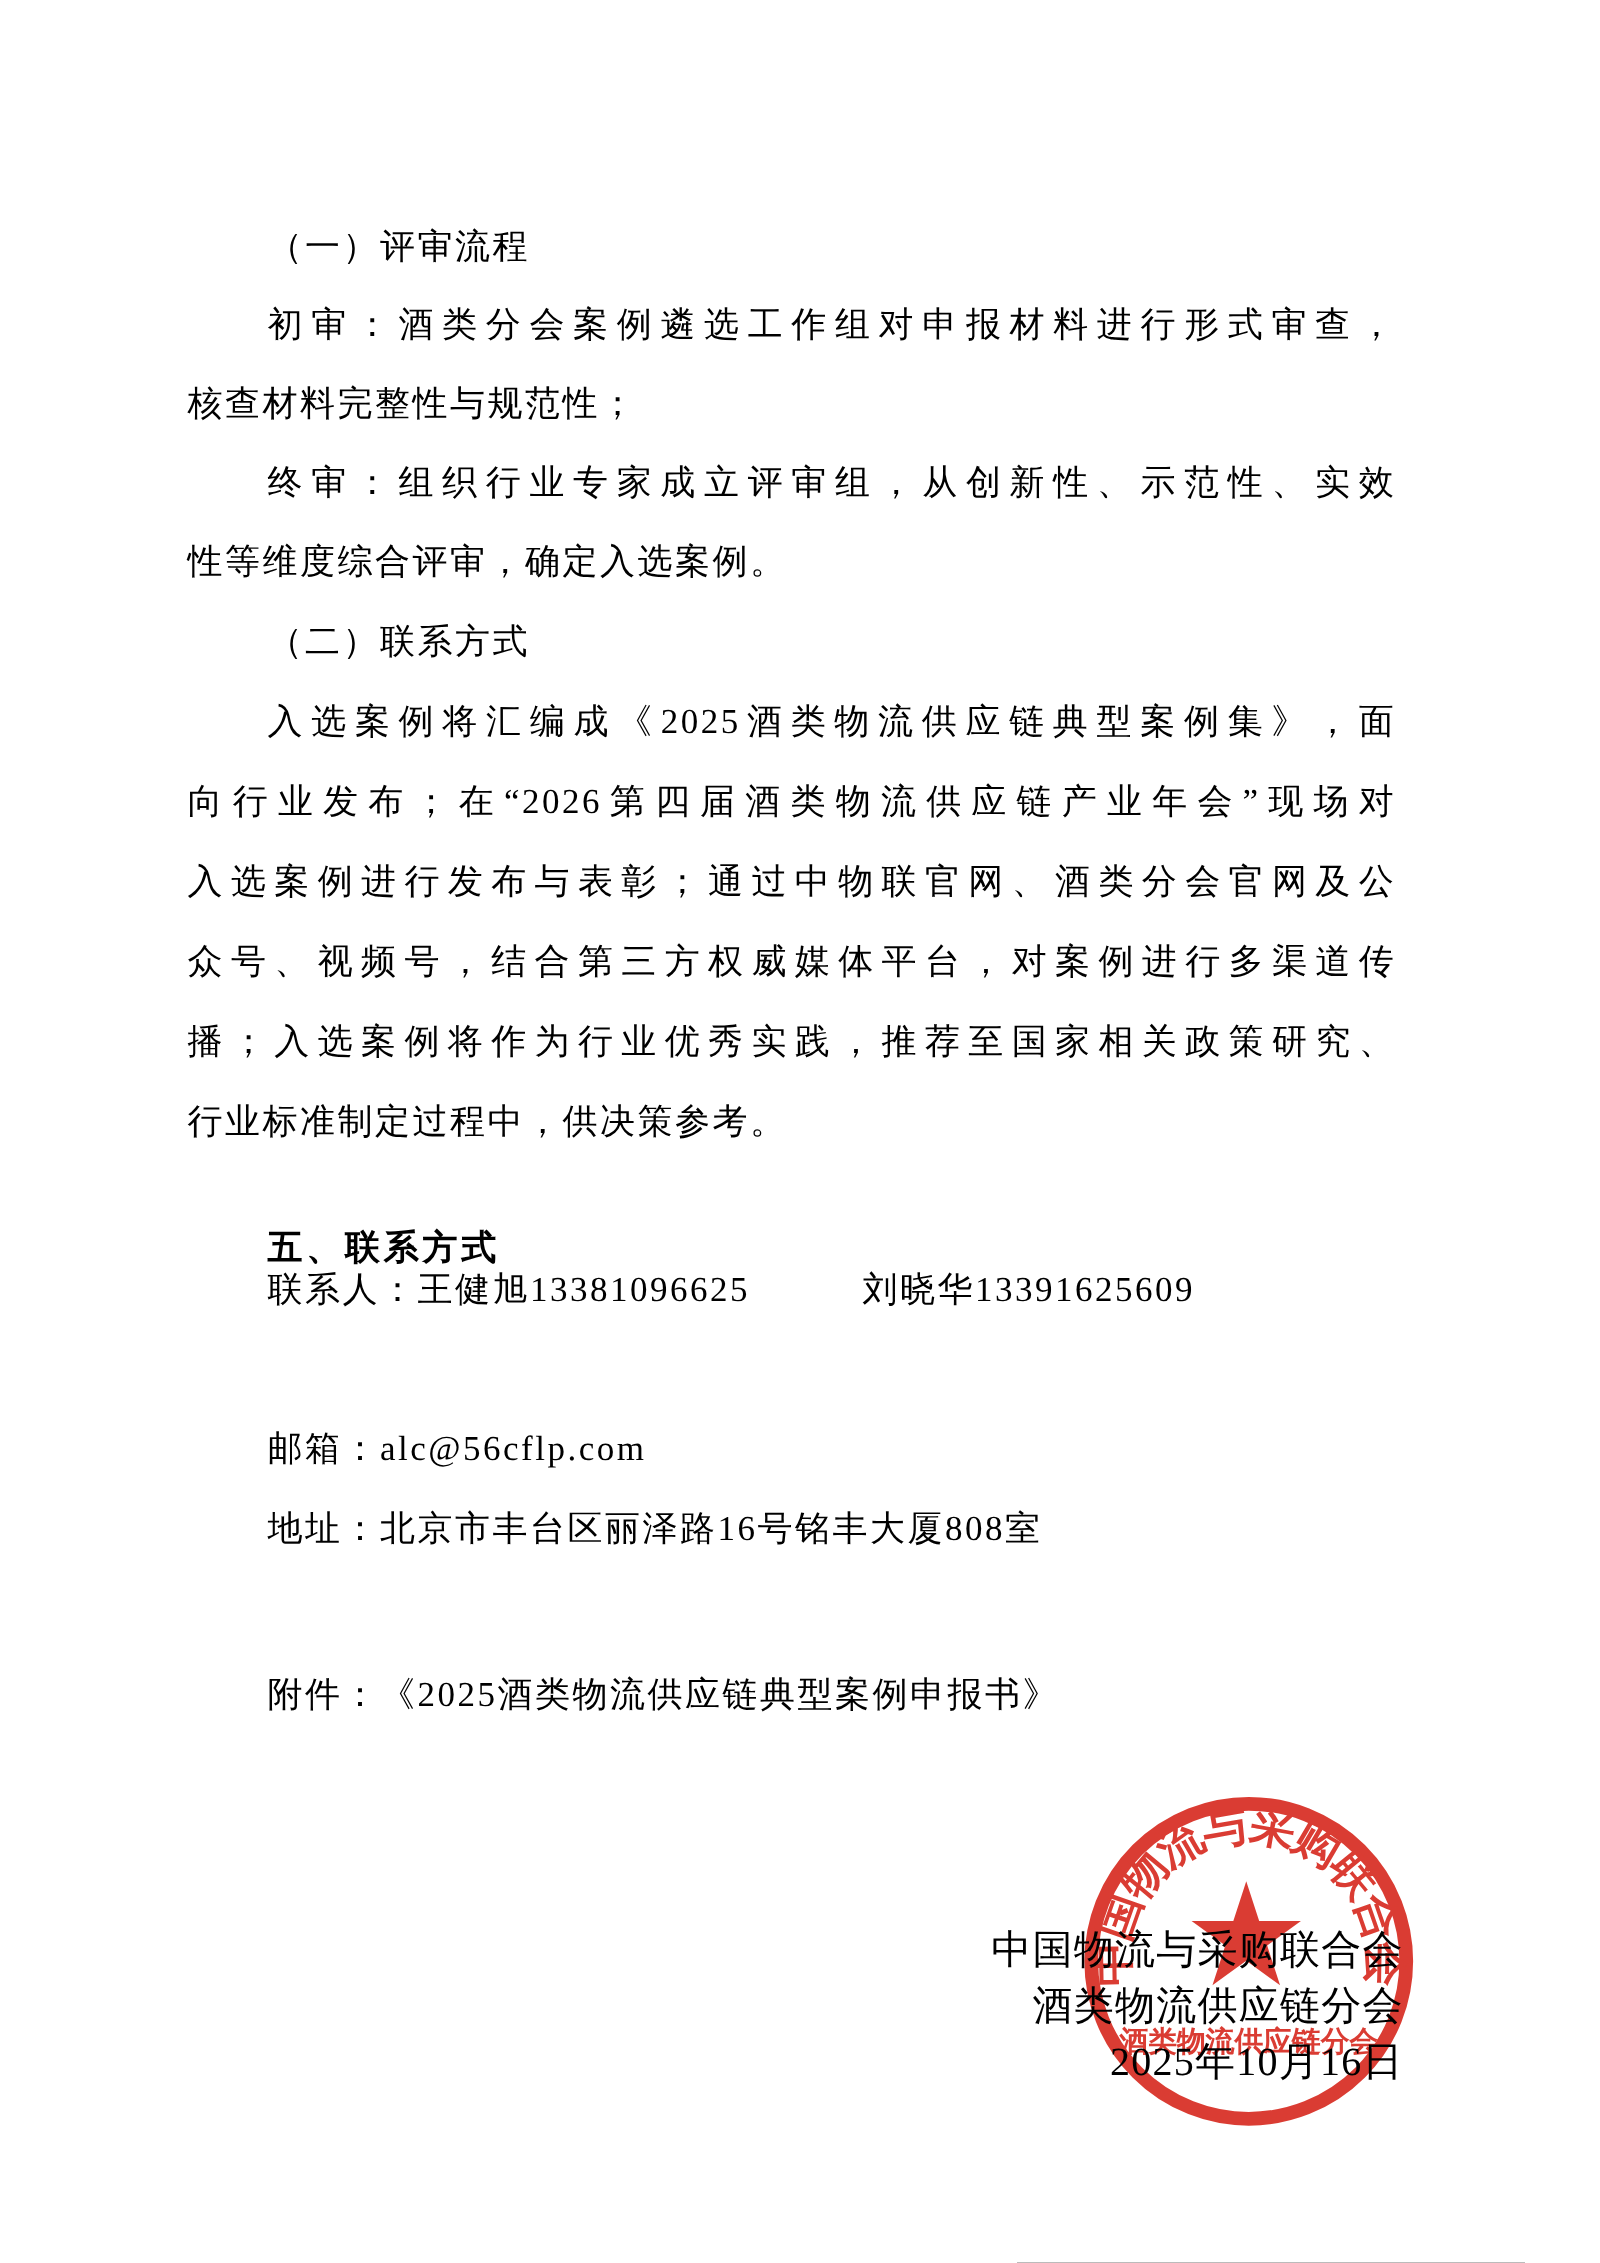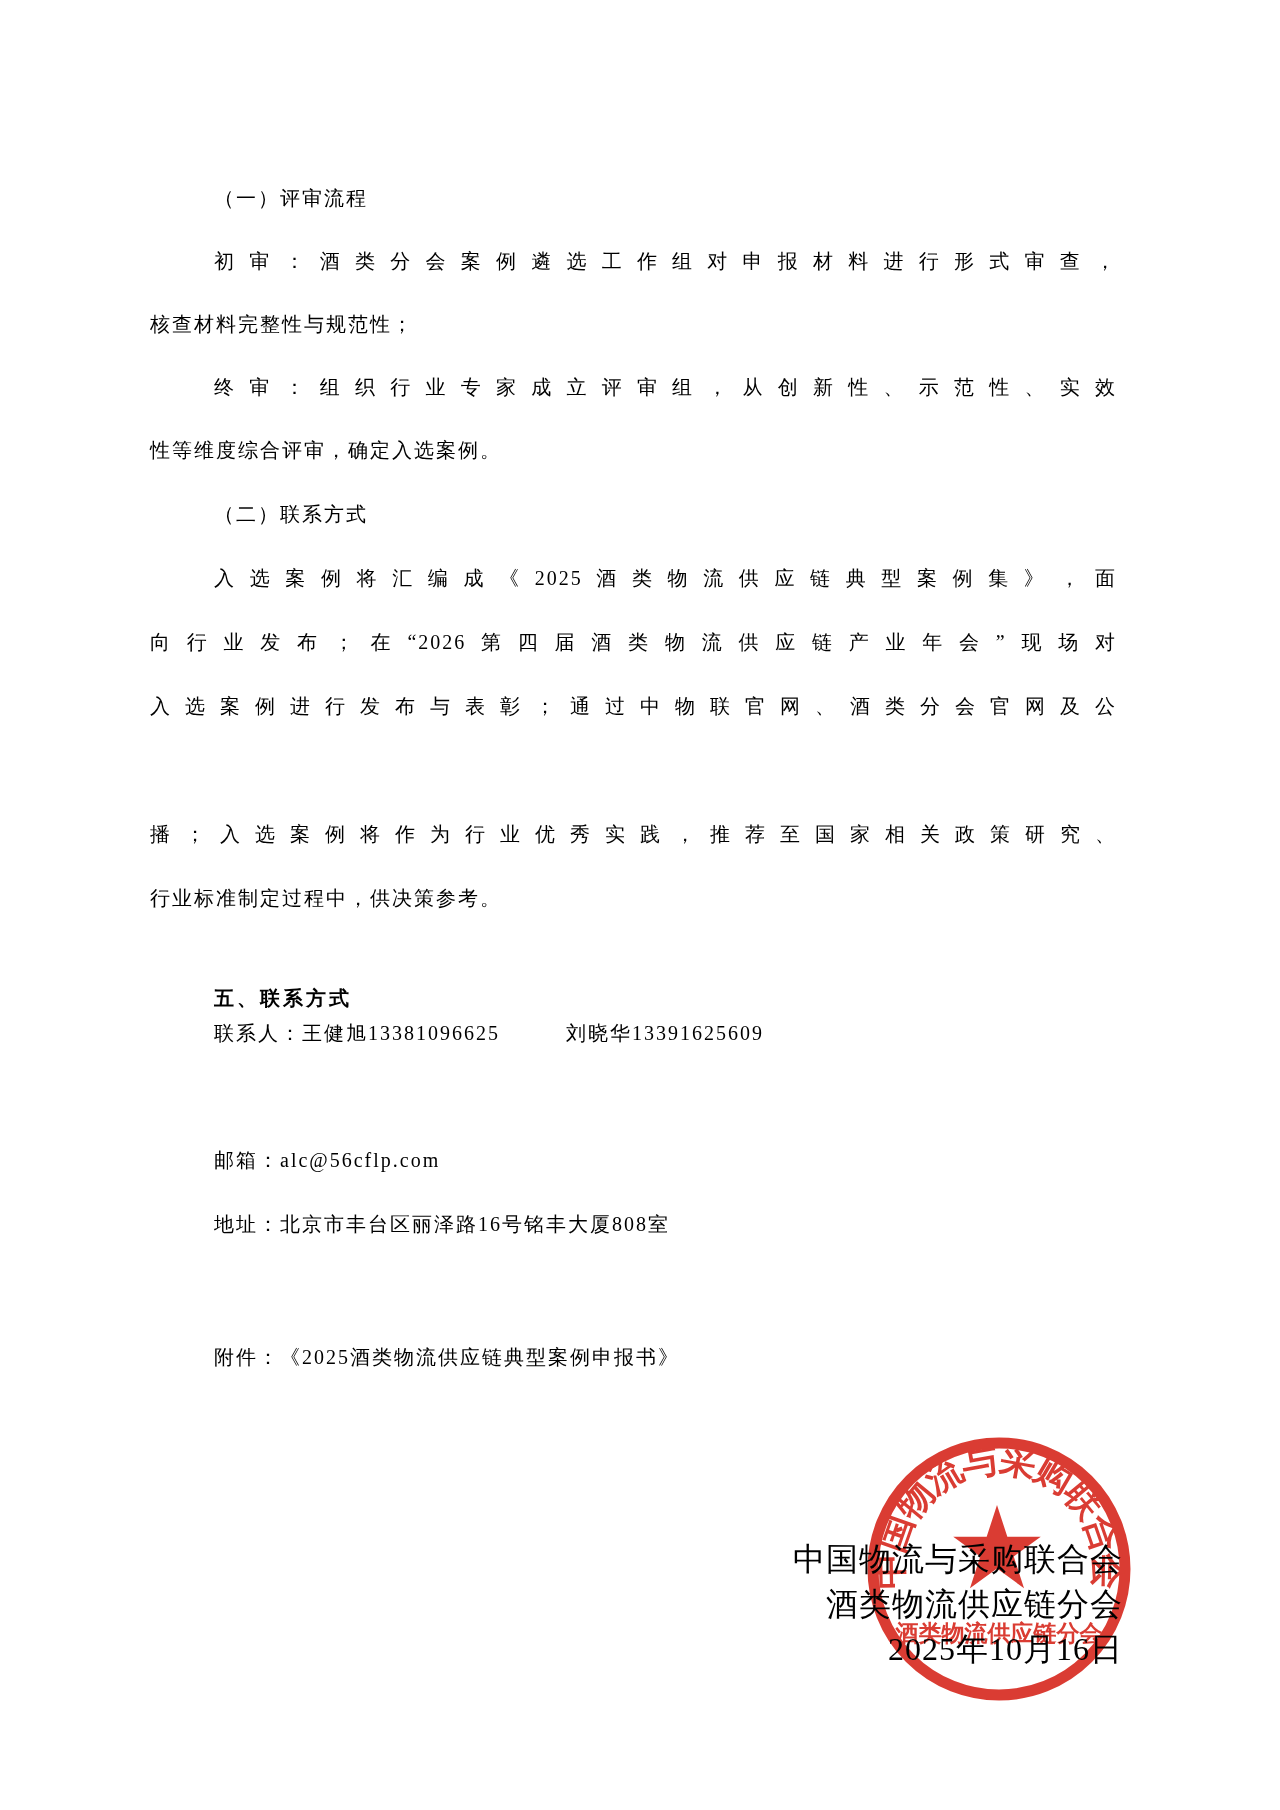--- a/index.html
+++ b/index.html
@@ -8,21 +8,21 @@
     width:1280px;height:1810px;
     background:#ffffff;
     overflow:hidden;
     font-family:"Liberation Serif","DejaVu Serif",serif;
     color:#000;
   }
   .line{
     position:absolute;
     left:150px;
     width:967px;
-    font-size:20px;
+    font-size:28px;
     line-height:40px;
     letter-spacing:2px;
     white-space:pre;
     box-sizing:border-box;
   }
   .indent{padding-left:64px;}
   .full{
     white-space:normal;
     text-align:justify;
     text-justify:inter-character;
@@ -62,20 +62,21 @@
 
   <div class="line indent" style="top:178px">（一）评审流程</div>
   <div class="line indent full" style="top:241px">初审：酒类分会案例遴选工作组对申报材料进行形式审查，</div>
   <div class="line" style="top:304px">核查材料完整性与规范性；</div>
   <div class="line indent full" style="top:367px">终审：组织行业专家成立评审组，从创新性、示范性、实效</div>
   <div class="line" style="top:430px">性等维度综合评审，确定入选案例。</div>
   <div class="line indent" style="top:494px">（二）联系方式</div>
   <div class="line indent full" style="top:558px">入选案例将汇编成《2025酒类物流供应链典型案例集》，面</div>
   <div class="line full" style="top:622px">向行业发布；在“2026第四届酒类物流供应链产业年会”现场对</div>
   <div class="line full" style="top:686px">入选案例进行发布与表彰；通过中物联官网、酒类分会官网及公</div>
+  <div class="line full" style="top:750px">众号、视频号，结合第三方权威媒体平台，对案例进行多渠道传</div>
   <div class="line full" style="top:814px">播；入选案例将作为行业优秀实践，推荐至国家相关政策研究、</div>
   <div class="line" style="top:878px">行业标准制定过程中，供决策参考。</div>
   <div class="line indent heading" style="top:946px">五、联系方式</div>
   <div class="line indent" style="top:1013px">联系人：王健旭13381096625　　　刘晓华13391625609</div>
   <div class="line indent" style="top:1140px">邮箱：alc@56cflp.com</div>
   <div class="line indent" style="top:1204px">地址：北京市丰台区丽泽路16号铭丰大厦808室</div>
   <div class="line indent" style="top:1337px">附件：《2025酒类物流供应链典型案例申报书》</div>
 
   <svg id="seal" viewBox="-140 -140 280 280" aria-hidden="true">
     <circle cx="0" cy="0" r="126" fill="none" stroke-width="11" stroke="#d7281d"></circle>

